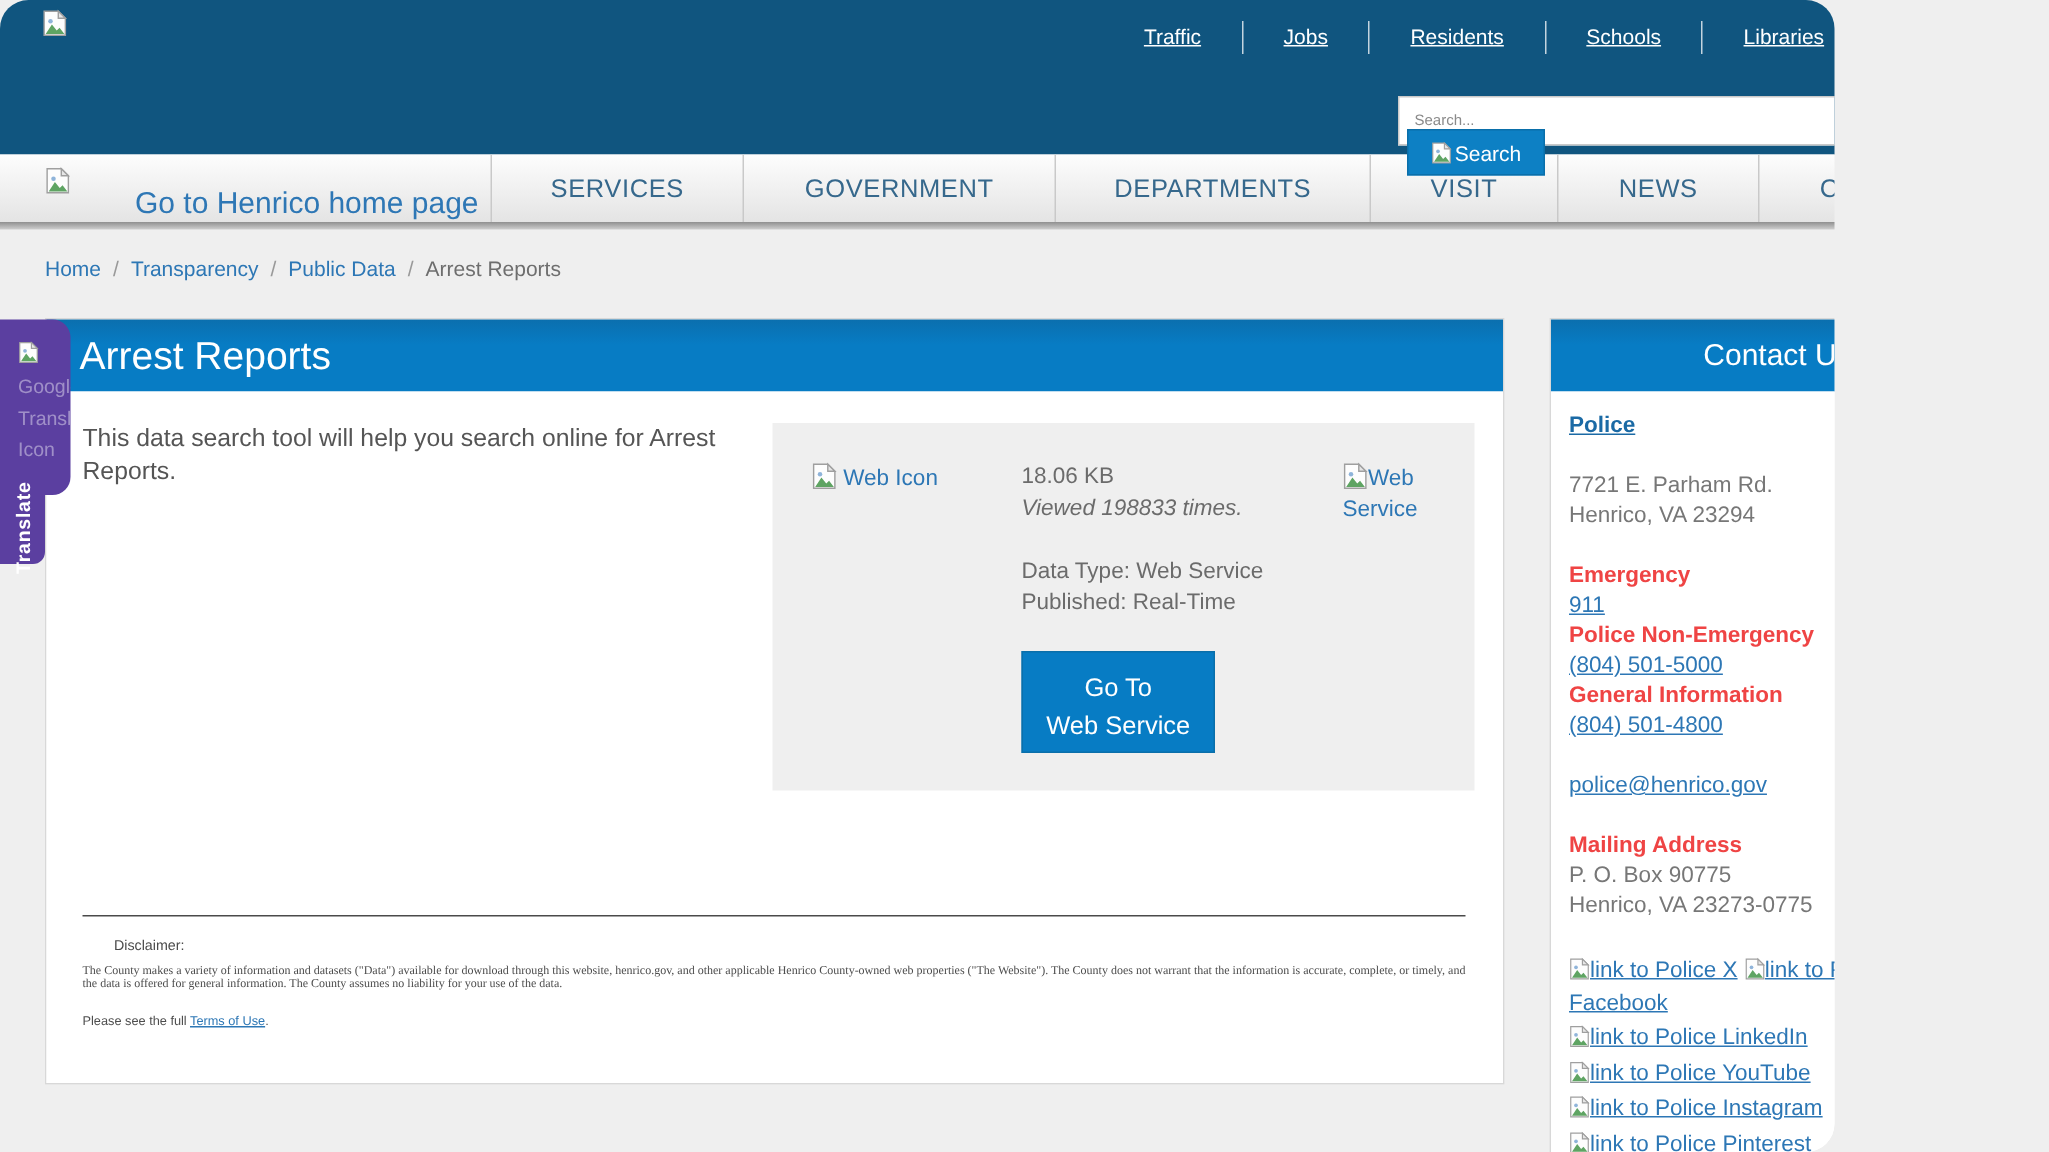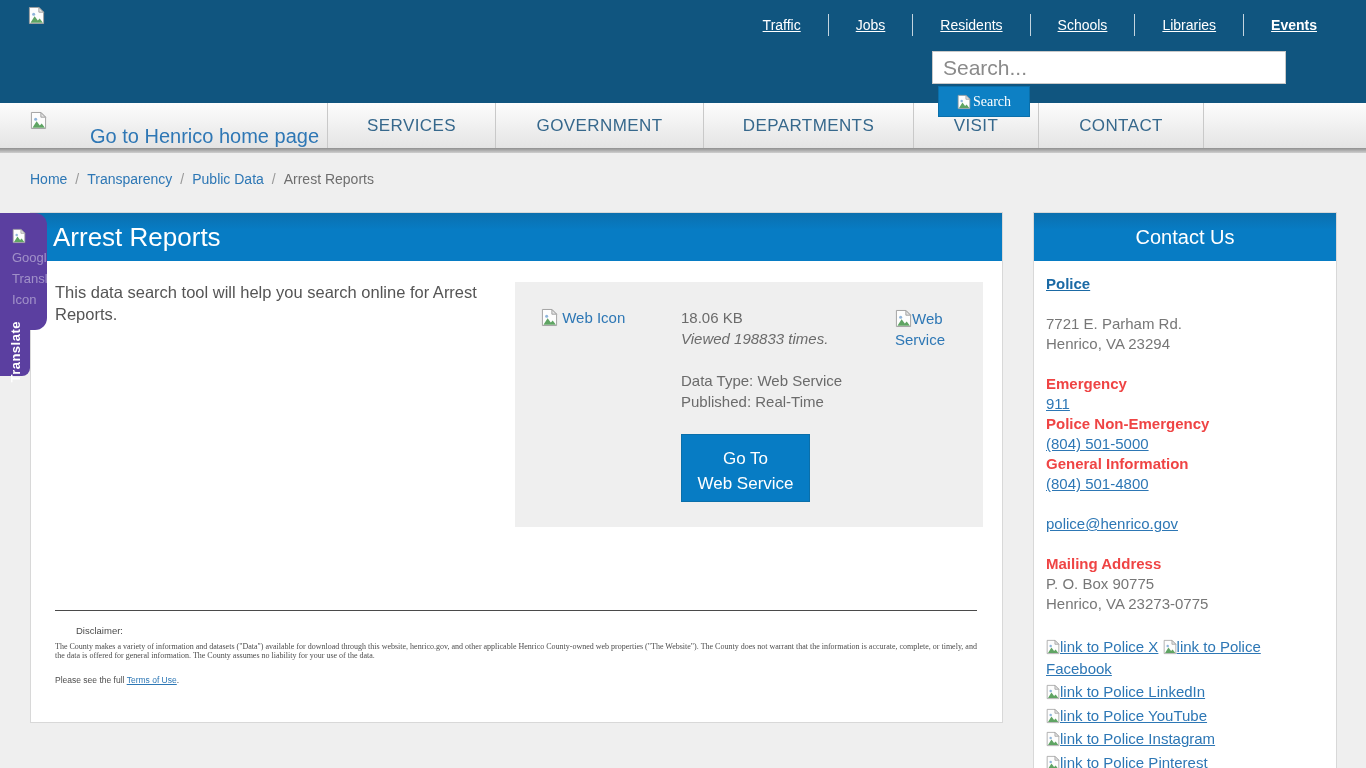--- a/index.html
+++ b/index.html
@@ -1,34 +1,34 @@
 <!DOCTYPE html>
 <html><head>
 <meta charset="utf-8">
 <style>
   * { margin:0; padding:0; box-sizing:border-box; }
   html,body { width:1366px; height:768px; overflow:hidden; background:#efefef;
     font-family:"Liberation Sans", sans-serif; }
-  .page { position:relative; width:1366px; height:768px; overflow:hidden; }
+  .page { position:relative; width:1223px; height:768px; overflow:hidden;border-radius:19px; }
 
   
   .hdr { position:absolute; left:0; top:0; width:1366px; height:103px; background:#10557f; }
   .hdr-logo { position:absolute; left:28px; top:6px; }
   .utility { position:absolute; right:22px; top:14px; list-style:none; display:flex; }
   .utility li { padding:2px 27px; border-right:1px solid rgba(255,255,255,.75); }
   .utility li:last-child { border-right:none;font-weight:bold; }
   .utility a { color:#fff; font-size:14px; text-decoration:underline; cursor:pointer; }
-  .search-input { position:absolute; left:932px; top:51px; width:354px; height:33px;
-    border:1px solid #c9c9c9; padding:0 10px; font-size:21px; color:#444;
+  .search-input { position:absolute; left:932px; top:64px; width:354px; height:33px;
+    border:1px solid #c9c9c9; padding:0 10px; font-size:10px; color:#444;
     font-family:"Liberation Sans", sans-serif; }
   .search-input::placeholder { color:#8a8a8a; }
   .search-btn { position:absolute; left:938px; top:86px; width:92px; height:31px;
     background:#0d80c4; border:1px solid #0a6faa; color:#fff; font-size:14px;
     display:flex; align-items:center; justify-content:center; gap:2px; z-index:9;
-    cursor:pointer; font-family:Liberation Serif, serif;text-align:right; }
+    cursor:pointer; font-family:Liberation Sans, sans-serif;text-align:right; }
 
   
   .nav { position:absolute; left:0; top:103px; width:1366px; height:45px; display:flex;
     background:linear-gradient(180deg,#fdfdfd,#e4e4e4); overflow:hidden; }
   .nav-logo { width:327px; position:relative; cursor:pointer; }
   .nav-logo .bimg { position:absolute; left:30px; top:8px; }
   .home-alt { position:absolute; left:90px; top:22px; font-size:20px; color:#2e77b5; white-space:nowrap; }
   .nav-item { border-left:1px solid #c9c9c9; display:flex; align-items:center; justify-content:center;
     color:#36688c; font-size:17px; letter-spacing:.4px; cursor:pointer; }
   .ni-0{width:168px}.ni-1{width:208px}.ni-2{width:210px}.ni-3{width:125px}.ni-4{width:134px}.ni-5{width:165px}
@@ -144,20 +144,21 @@
             <circle cx="6" cy="8.6" r="1.6" fill="#8fb4da"></circle>
             <path d="M2.6 17.6l4.4-6.8 3.4 4.4 2-2 3.4 4.4z" fill="#5fa463"></path>
           </svg>
         </span>
       <span class="home-alt">Go to Henrico home page</span>
     </div>
     <div class="nav-item ni-0">SERVICES</div>
     <div class="nav-item ni-1">GOVERNMENT</div>
     <div class="nav-item ni-2">DEPARTMENTS</div>
     <div class="nav-item ni-3">VISIT</div>
+    <div class="nav-item ni-4">NEWS</div>
     <div class="nav-item ni-5">CONTACT</div>
     <div class="nav-filler"></div>
   </nav>
   <div class="nav-edge"></div>
 
   <div class="crumbs">
     <a>Home</a><span class="sep">/</span><a>Transparency</a><span class="sep">/</span><a>Public Data</a><span class="sep">/</span><span class="cur">Arrest Reports</span>
   </div>
 
   <aside class="translate">

